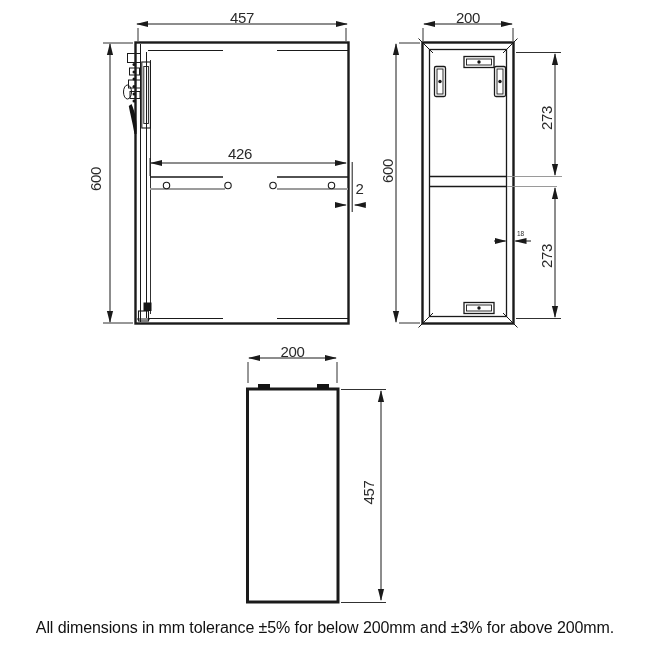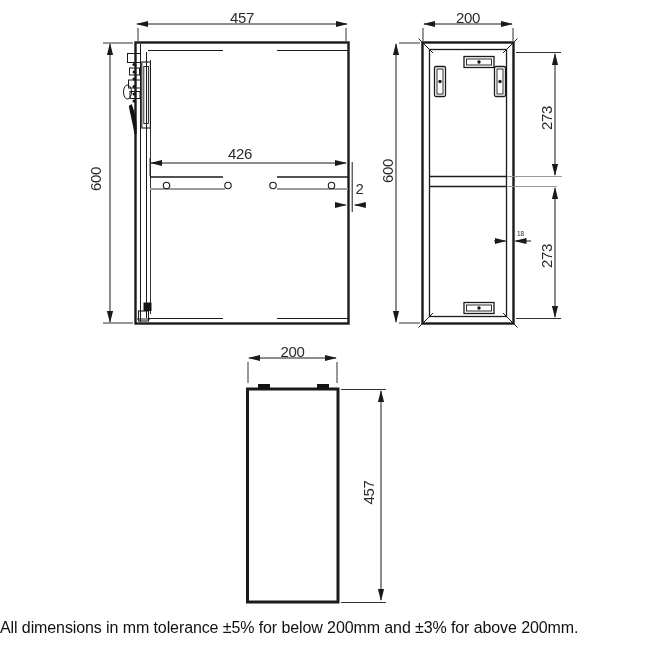--- a/index.html
+++ b/index.html
@@ -17,21 +17,21 @@
   .grayext{stroke:#8f8f8f;stroke-width:0.9;fill:none;}
   .dimln{stroke:#1a1a1a;stroke-width:1;fill:none;}
   .fillblk{fill:#141414;stroke:none;}
   .hole{fill:#ffffff;stroke:#1a1a1a;stroke-width:1.1;}
   .dot{fill:#141414;stroke:none;}
   text.dim{fill:#2a2a2a;font-family:"Liberation Sans",sans-serif;
            font-size:15px;letter-spacing:-0.3px;}
   text.dimsmall{fill:#2a2a2a;font-family:"Liberation Sans",sans-serif;
            font-size:6.5px;}
   #note{position:absolute;left:0;right:0;top:619px;height:24px;
-        text-align:left;font-size:16px;letter-spacing:-0.1px;color:#111;}
+        text-align:center;font-size:16px;letter-spacing:-0.1px;color:#111;}
 </style>
 </head>
 <body>
 
 <svg width="650" height="650" viewBox="0 0 650 650">
   <defs>
     <marker id="arr" viewBox="0 0 12 8" refX="11" refY="4" markerWidth="12" markerHeight="8" orient="auto-start-reverse" markerUnits="userSpaceOnUse">
       <path d="M12 4 L0 0.9 L0 7.1 Z" fill="#1a1a1a"></path>
     </marker>
   </defs>

